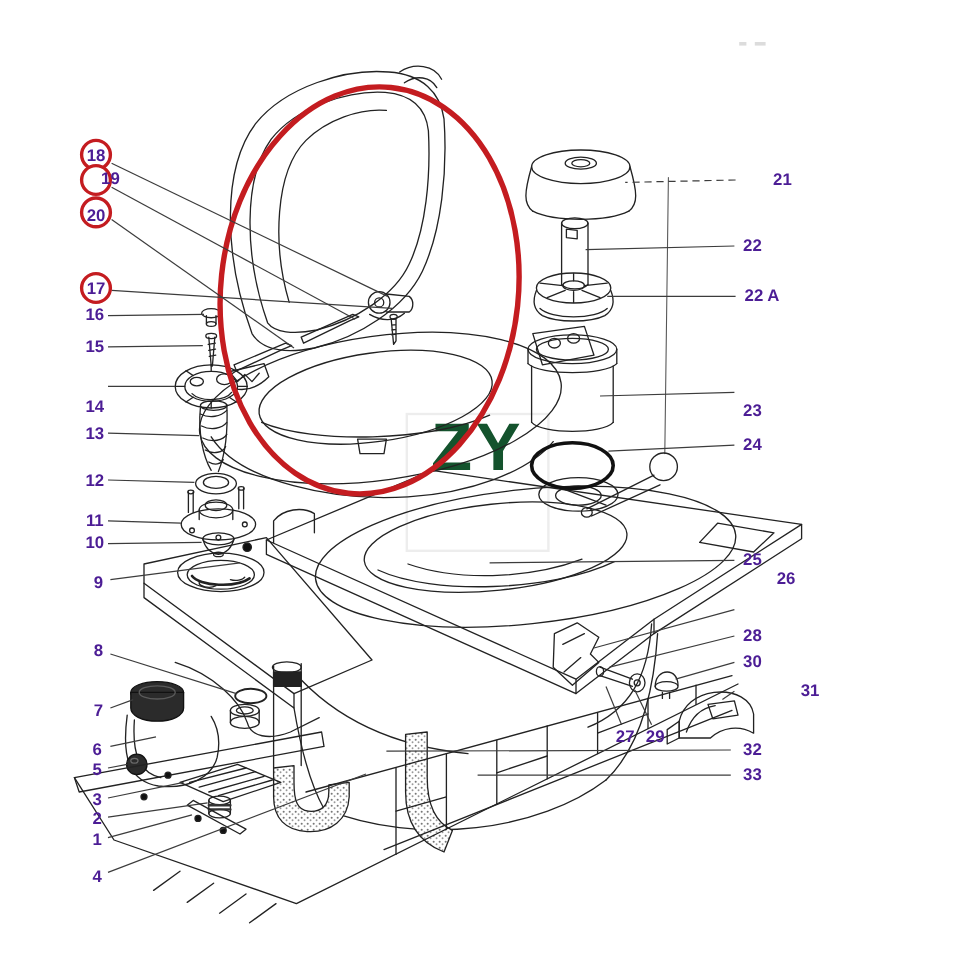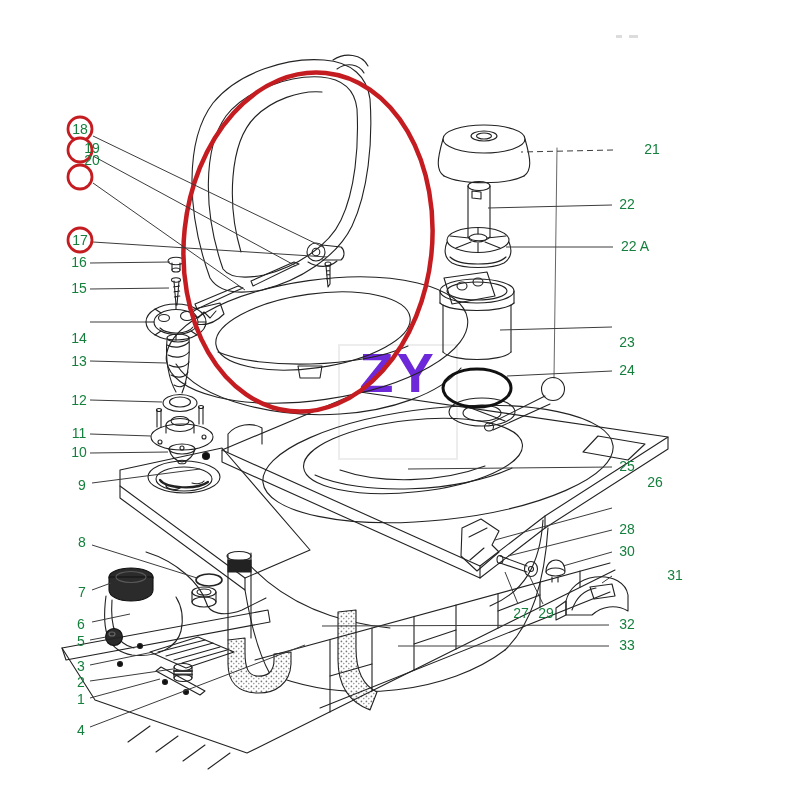--- a/index.html
+++ b/index.html
@@ -1,26 +1,26 @@
 <!DOCTYPE html>
 <html><head>
 <meta charset="utf-8">
 <style>
   html,body{margin:0;padding:0;}
   body{width:800px;height:800px;background:#ffffff;overflow:hidden;
        font-family:"Liberation Sans","DejaVu Sans",sans-serif;}
   #stage{position:relative;width:800px;height:800px;background:#fff;}
   #watermark{position:absolute;left:338px;top:344px;width:116px;height:112px;
-      border:2px solid #ededed;color:#6d28d9;font-weight:bold;font-size:56px;
+      border:2px solid #ededed;color:#14532d;font-weight:bold;font-size:56px;
       line-height:54px;text-align:center;letter-spacing:3px;z-index:0;
       user-select:none;}
   svg.layer{position:absolute;left:0;top:0;z-index:1;}
   #labels{position:absolute;left:0;top:0;width:800px;height:800px;z-index:3;}
   .callout{position:absolute;transform:translate(-50%,-50%);
-      font-weight:normal;font-size:14px;color:#15803d;white-space:nowrap;
+      font-weight:bold;font-size:14px;color:#4c1d95;white-space:nowrap;
       letter-spacing:0px;}
   .art{stroke:#222;fill:none;stroke-width:1.1;stroke-linecap:round;stroke-linejoin:round;}
   .dark{fill:#2b2b2b;stroke:#111;}
 </style>
 </head>
 <body>
 
 <div id="stage">
 
   <div id="watermark">
@@ -274,21 +274,21 @@
       <line x1="612" y1="576" x2="602" y2="583" stroke="#3c3c3c" stroke-width="1"></line>
       <line x1="518" y1="604" x2="505" y2="572" stroke="#3c3c3c" stroke-width="1"></line>
       <line x1="543" y1="604" x2="529" y2="575" stroke="#3c3c3c" stroke-width="1"></line>
       <line x1="609" y1="625" x2="322" y2="626" stroke="#3c3c3c" stroke-width="1"></line>
       <line x1="609" y1="646" x2="398" y2="646" stroke="#3c3c3c" stroke-width="1"></line>
     </svg>
 
   <div id="labels">
       <div class="callout" style="left: 80px; top: 129px;">18</div>
       <div class="callout" style="left: 80px; top: 148px; margin-left: 12px;">19</div>
-      <div class="callout" style="left: 80px; top: 160px; margin-left: 12px;">20</div>
+      <div class="callout" style="left: 80px; top: 179px;">20</div>
       <div class="callout" style="left: 80px; top: 240px;">17</div>
       <div class="callout" style="left: 79px; top: 262px;">16</div>
       <div class="callout" style="left: 79px; top: 288px;">15</div>
       <div class="callout" style="left: 79px; top: 322px; margin-top: 16px;">14</div>
       <div class="callout" style="left: 79px; top: 361px;">13</div>
       <div class="callout" style="left: 79px; top: 400px;">12</div>
       <div class="callout" style="left: 79px; top: 433px;">11</div>
       <div class="callout" style="left: 79px; top: 452px;">10</div>
       <div class="callout" style="left: 82px; top: 485px;">9</div>
       <div class="callout" style="left: 82px; top: 542px;">8</div>

